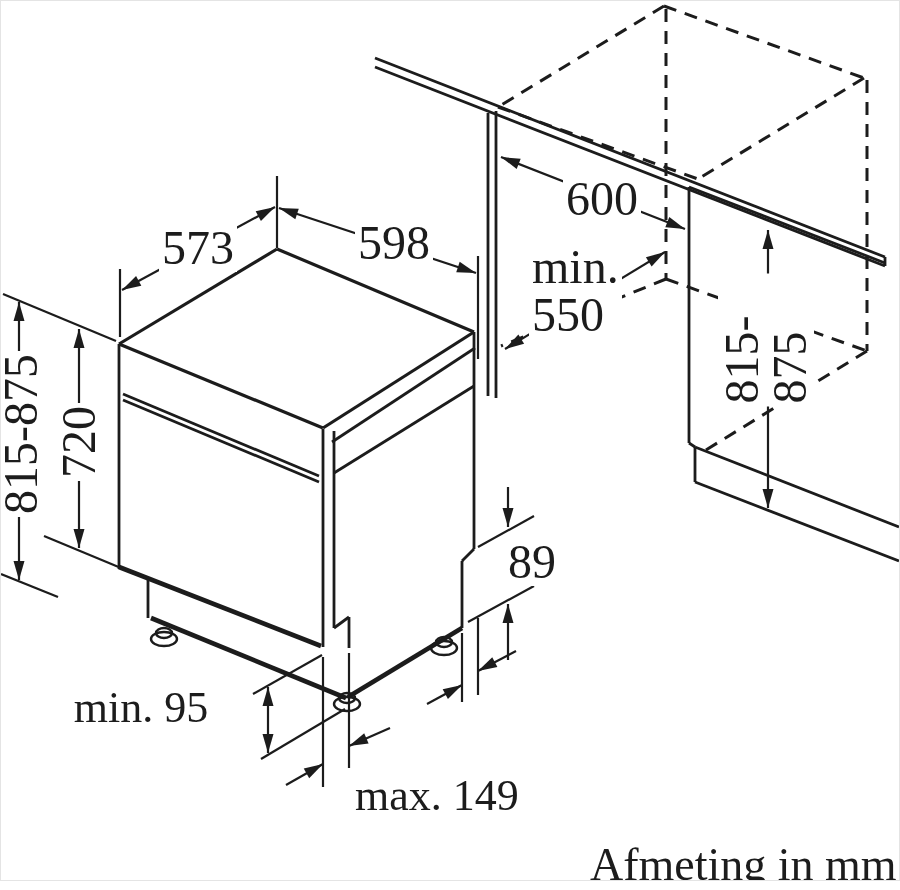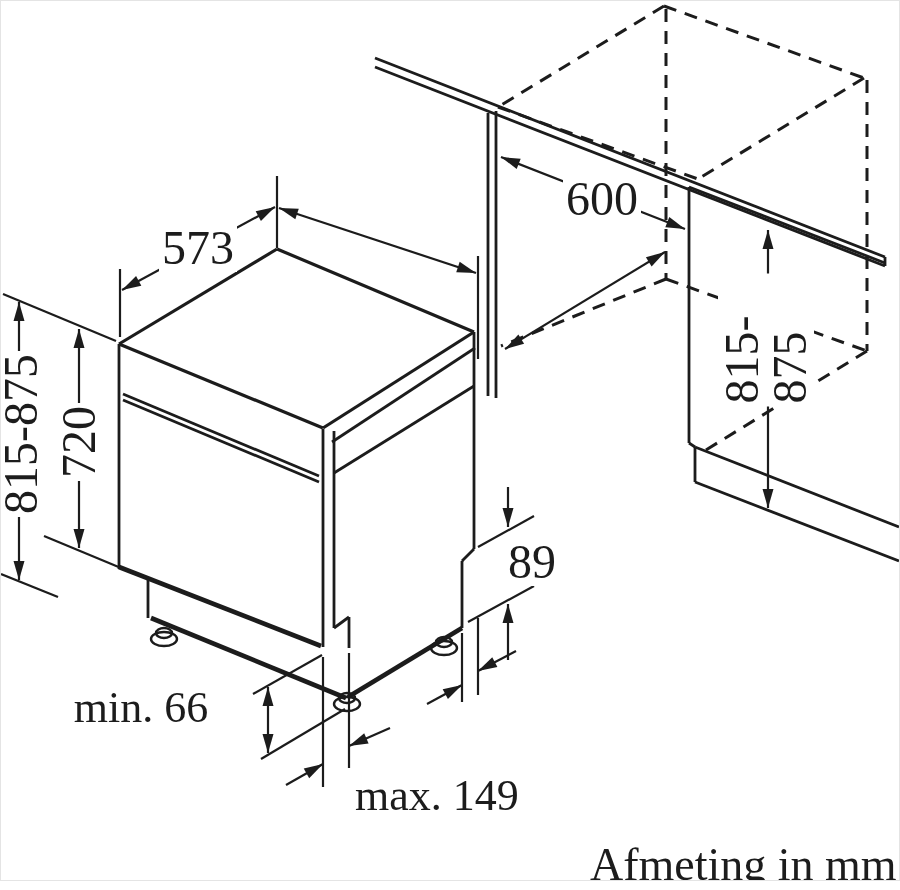--- a/index.html
+++ b/index.html
@@ -129,21 +129,24 @@
         <polygon points="0,0 -19,-5.5 -19,5.5" fill="#1c1c1c" transform="translate(267,752) rotate(90)"></polygon>
         <polygon points="0,0 -19,-5.5 -19,5.5" fill="#1c1c1c" transform="translate(267,686) rotate(270)"></polygon>
         <line x1="285" y1="784" x2="322" y2="763" stroke="#1c1c1c" stroke-width="2.2"></line>
         <polygon points="0,0 -19,-5.5 -19,5.5" fill="#1c1c1c" transform="translate(322,763) rotate(-29.577838681261326)"></polygon>
         <line x1="389" y1="727" x2="348" y2="745" stroke="#1c1c1c" stroke-width="2.2"></line>
         <polygon points="0,0 -19,-5.5 -19,5.5" fill="#1c1c1c" transform="translate(348,745) rotate(156.29735404903377)"></polygon>
       </g>
   </svg>
 
   <div class="lbl num" style="left: 197px; top: 247px;">573</div>
+  <div class="lbl num" style="left: 393px; top: 242px;">598</div>
   <div class="lbl num" style="left: 601px; top: 198px;">600</div>
+  <div class="lbl num block" style="left: 528px; top: 242px; transform: none;">min.
+550</div>
   <div class="lbl num rot" style="left: 20px; top: 433px;">815-875</div>
   <div class="lbl num rot" style="left: 78px; top: 441px;">720</div>
   <div class="lbl num rot" style="left: 765px; top: 339px;">815-875</div>
   <div class="lbl num" style="left: 531px; top: 561px; text-align: center;">89</div>
-  <div class="lbl small" style="left: 140px; top: 707px;">min. 66</div>
+  <div class="lbl small" style="left: 140px; top: 707px;">min. 95</div>
   <div class="lbl small" style="left: 436px; top: 795px;">max. 149</div>
   <div class="lbl caption" style="left: 589px; top: 841px; transform: none;">Afmeting in mm</div>
 </div>
 
 </body></html>

